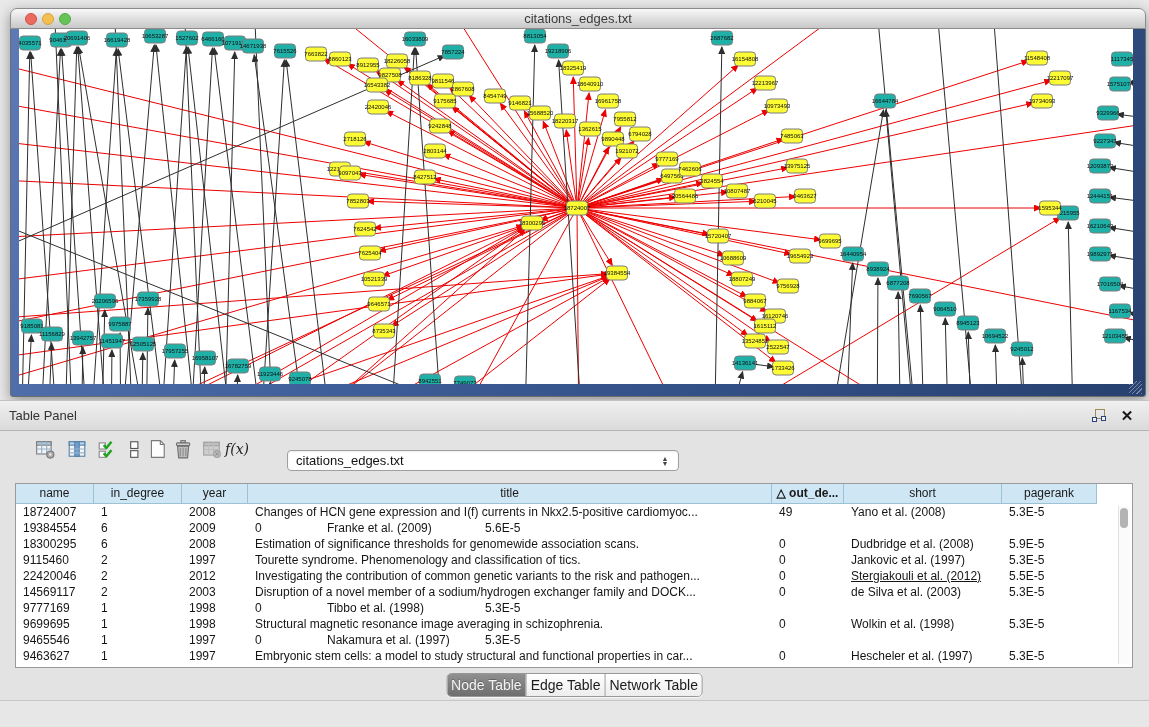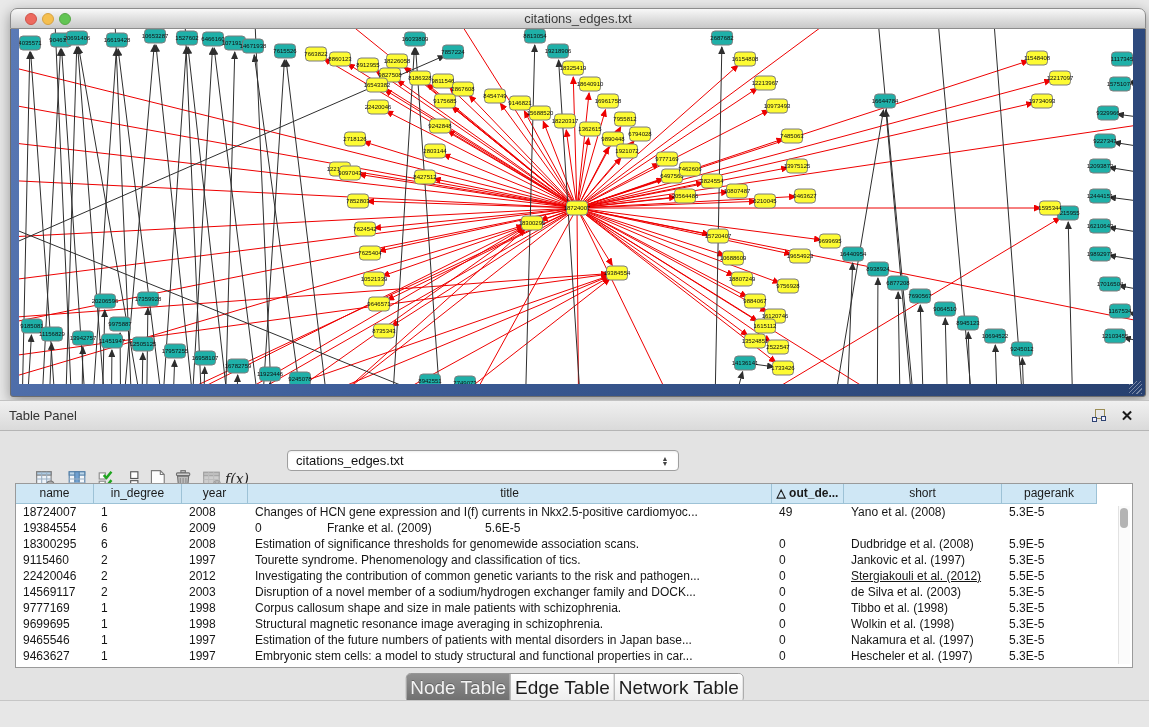--- a/index.html
+++ b/index.html
@@ -31,21 +31,21 @@
             background:linear-gradient(#f0f0f0,#dadada);border-top:1px solid #c2c2c2;
             border-bottom:1px solid #b5b5b5;box-sizing:border-box;}
   .panelbar .ptitle{position:absolute;left:9px;top:7px;font-size:13px;color:#333;}
   .pbicon{position:absolute;top:5px;width:20px;height:20px;display:flex;align-items:center;justify-content:center;}
   .pbicon.float{right:40px;}
   .pbicon.close{right:12px;font-size:15px;font-weight:bold;color:#1a1a1a;}
 
   .mainpanel{position:absolute;left:0;top:431px;width:1149px;height:269px;background:#e3e3e3;}
 
   
-  .tbtn{position:absolute;top:467px;width:24px;height:24px;display:flex;align-items:center;
+  .tbtn{position:absolute;top:437px;width:24px;height:24px;display:flex;align-items:center;
         justify-content:center;}
   .fx{font-family:"DejaVu Serif",serif;font-style:italic;font-size:14px;color:#222;}
   .combo{position:absolute;left:287px;top:450px;width:392px;height:21px;background:#fff;
          border:1px solid #9f9f9f;border-radius:4px;box-sizing:border-box;
          display:flex;align-items:center;box-shadow:inset 0 1px 2px rgba(0,0,0,.08);}
   .combo .cval{flex:1;font-size:13px;color:#111;padding-left:8px;}
   .combo .steppers{width:18px;display:flex;flex-direction:column;align-items:center;line-height:5px;
          color:#444;font-size:7px;padding-right:4px;}
 
   
@@ -60,21 +60,21 @@
   .td{box-sizing:border-box;padding-left:7px;font-size:12px;color:#151515;line-height:16px;
       overflow:hidden;white-space:nowrap;}
   .vscroll{position:absolute;right:2px;top:22px;width:11px;height:158px;background:#fbfbfb;
            border-left:1px solid #e2e2e2;}
   .vthumb{position:absolute;left:1px;top:2px;width:8px;height:20px;background:#b3b3b3;border-radius:5px;}
 
   
   .tabbar{position:absolute;left:50%;transform:translateX(-50%);top:673px;display:flex;
           border:1px solid #979797;border-radius:5px;overflow:hidden;
           box-shadow:0 1px 0 rgba(255,255,255,.7);}
-  .tab{padding:3px 4px;font-size:19px;color:#1c1c1c;background:linear-gradient(#ffffff,#ededed);
+  .tab{padding:3px 4px;font-size:14px;color:#1c1c1c;background:linear-gradient(#ffffff,#ededed);
        white-space:nowrap;}
   .tab + .tab{border-left:1px solid #ababab;}
   .tab.sel{background:linear-gradient(#8f8f8f,#6e6e6e);color:#f3f3f3;text-shadow:0 -1px 0 rgba(0,0,0,.25);}
 
   
   .statusbar{position:absolute;left:0;top:700px;width:1149px;height:27px;background:#e7e7e7;
              border-top:1px solid #c6c6c6;box-sizing:border-box;}
   .memory{position:absolute;right:12px;top:6px;display:flex;align-items:center;gap:6px;
           font-size:12px;color:#2c2c2c;margin-top:28px;}
   .memdot{width:13px;height:13px;border-radius:50%;background:radial-gradient(circle at 35% 30%,#8ae98a,#2eb833);
@@ -893,39 +893,37 @@
           <div class="td" style="width: 66px;">2003</div>
           <div class="td" style="width: 524px;">Disruption of a novel member of a sodium/hydrogen exchanger family and DOCK...</div>
           <div class="td" style="width: 72px;">0</div>
           <div class="td" style="width: 158px;">de Silva et al. (2003)</div>
           <div class="td" style="width: 95px;">5.3E-5</div>
         </div>
         <div class="tr">
           <div class="td" style="width: 78px;">9777169</div>
           <div class="td" style="width: 88px;">1</div>
           <div class="td" style="width: 66px;">1998</div>
-          <div class="td" style="width: 524px;">Corpus callosum shape and size in male patients with schizophrenia.</div>
           <div class="td" style="width: 72px;">0</div>
           <div class="td" style="width: 158px;">Tibbo et al. (1998)</div>
           <div class="td" style="width: 95px;">5.3E-5</div>
         </div>
         <div class="tr">
           <div class="td" style="width: 78px;">9699695</div>
           <div class="td" style="width: 88px;">1</div>
           <div class="td" style="width: 66px;">1998</div>
           <div class="td" style="width: 524px;">Structural magnetic resonance image averaging in schizophrenia.</div>
           <div class="td" style="width: 72px;">0</div>
           <div class="td" style="width: 158px;">Wolkin et al. (1998)</div>
           <div class="td" style="width: 95px;">5.3E-5</div>
         </div>
         <div class="tr">
           <div class="td" style="width: 78px;">9465546</div>
           <div class="td" style="width: 88px;">1</div>
           <div class="td" style="width: 66px;">1997</div>
-          <div class="td" style="width: 524px;">Estimation of the future numbers of patients with mental disorders in Japan base...</div>
           <div class="td" style="width: 72px;">0</div>
           <div class="td" style="width: 158px;">Nakamura et al. (1997)</div>
           <div class="td" style="width: 95px;">5.3E-5</div>
         </div>
         <div class="tr">
           <div class="td" style="width: 78px;">9463627</div>
           <div class="td" style="width: 88px;">1</div>
           <div class="td" style="width: 66px;">1997</div>
           <div class="td" style="width: 524px;">Embryonic stem cells: a model to study structural and functional properties in car...</div>
           <div class="td" style="width: 72px;">0</div>

